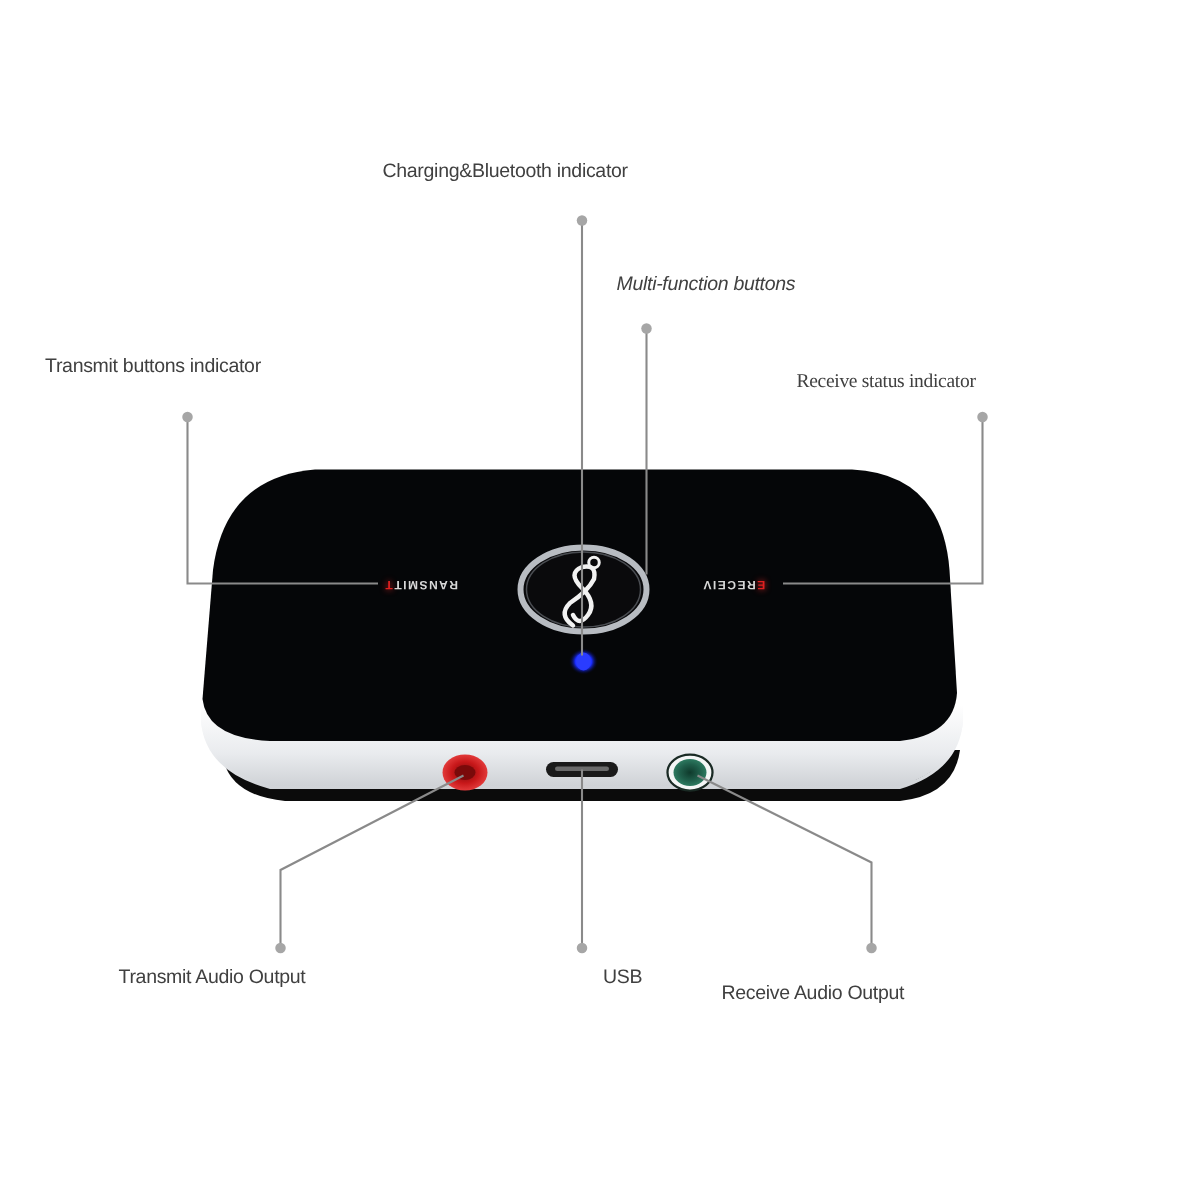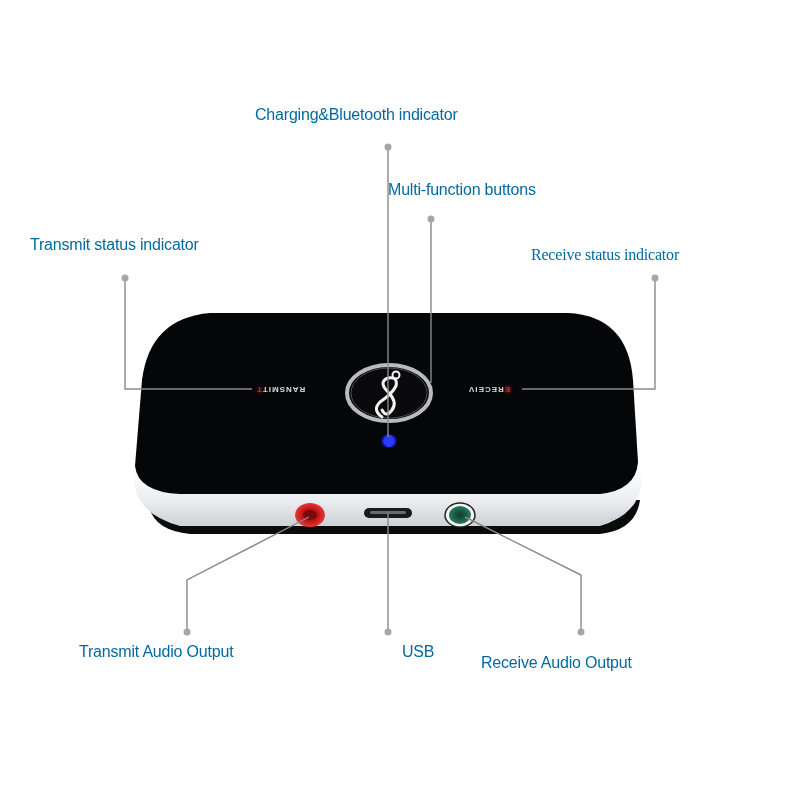--- a/index.html
+++ b/index.html
@@ -1,21 +1,21 @@
 <!DOCTYPE html>
 <html><head>
   <meta charset="utf-8">
   <style>
     html, body { margin: 0; padding: 0; }
     body {
       width: 800px; height: 800px; background: #ffffff; position: relative; overflow: hidden;
       font-family: "Liberation Sans", sans-serif;
     }
     .label {
-      position: absolute; font-size: 16px; color: #0369a1; white-space: nowrap;
+      position: absolute; font-size: 13px; color: #404040; white-space: nowrap;
       letter-spacing: -0.2px;
     }
     svg.overlay { position: absolute; left: 0; top: 0; }
     .engr {
       position: absolute; font-size: 8px; color: #d8d8d8; letter-spacing: 1px;
       transform: rotate(180deg); white-space: nowrap; font-weight: bold;
     }
     .engr .first { color: #e02020; text-shadow: 0 0 4px #ff2a2a; }
   </style>
 </head>
@@ -106,18 +106,18 @@
 </svg>
 
 <div class="engr" style="left:256px; top:385px;">
   <span>RANSMIT</span><span class="first">T</span>
 </div>
 <div class="engr" style="left:468px; top:385px;">
   <span class="first">E</span><span>RECEIV</span>
 </div>
 
 <div class="label" style="left:255px; top:106px;">Charging&amp;Bluetooth indicator</div>
-<div class="label" style="left:388px; top:181px;">Multi-function buttons</div>
-<div class="label" style="left:30px; top:236px;">Transmit status indicator</div>
+<div class="label" style="left:411px; top:181px;font-style:italic;">Multi-function buttons</div>
+<div class="label" style="left:30px; top:236px;">Transmit buttons indicator</div>
 <div class="label" style="left:531px; top:246px;font-family:Liberation Serif, serif;">Receive status indicator</div>
 <div class="label" style="left:79px; top:643px;text-align:right;">Transmit Audio Output</div>
 <div class="label" style="left:362px; top:643px;margin-left:40px;">USB</div>
 <div class="label" style="left:481px; top:643px;margin-top:11px;">Receive Audio Output</div>
 
 </body></html>

